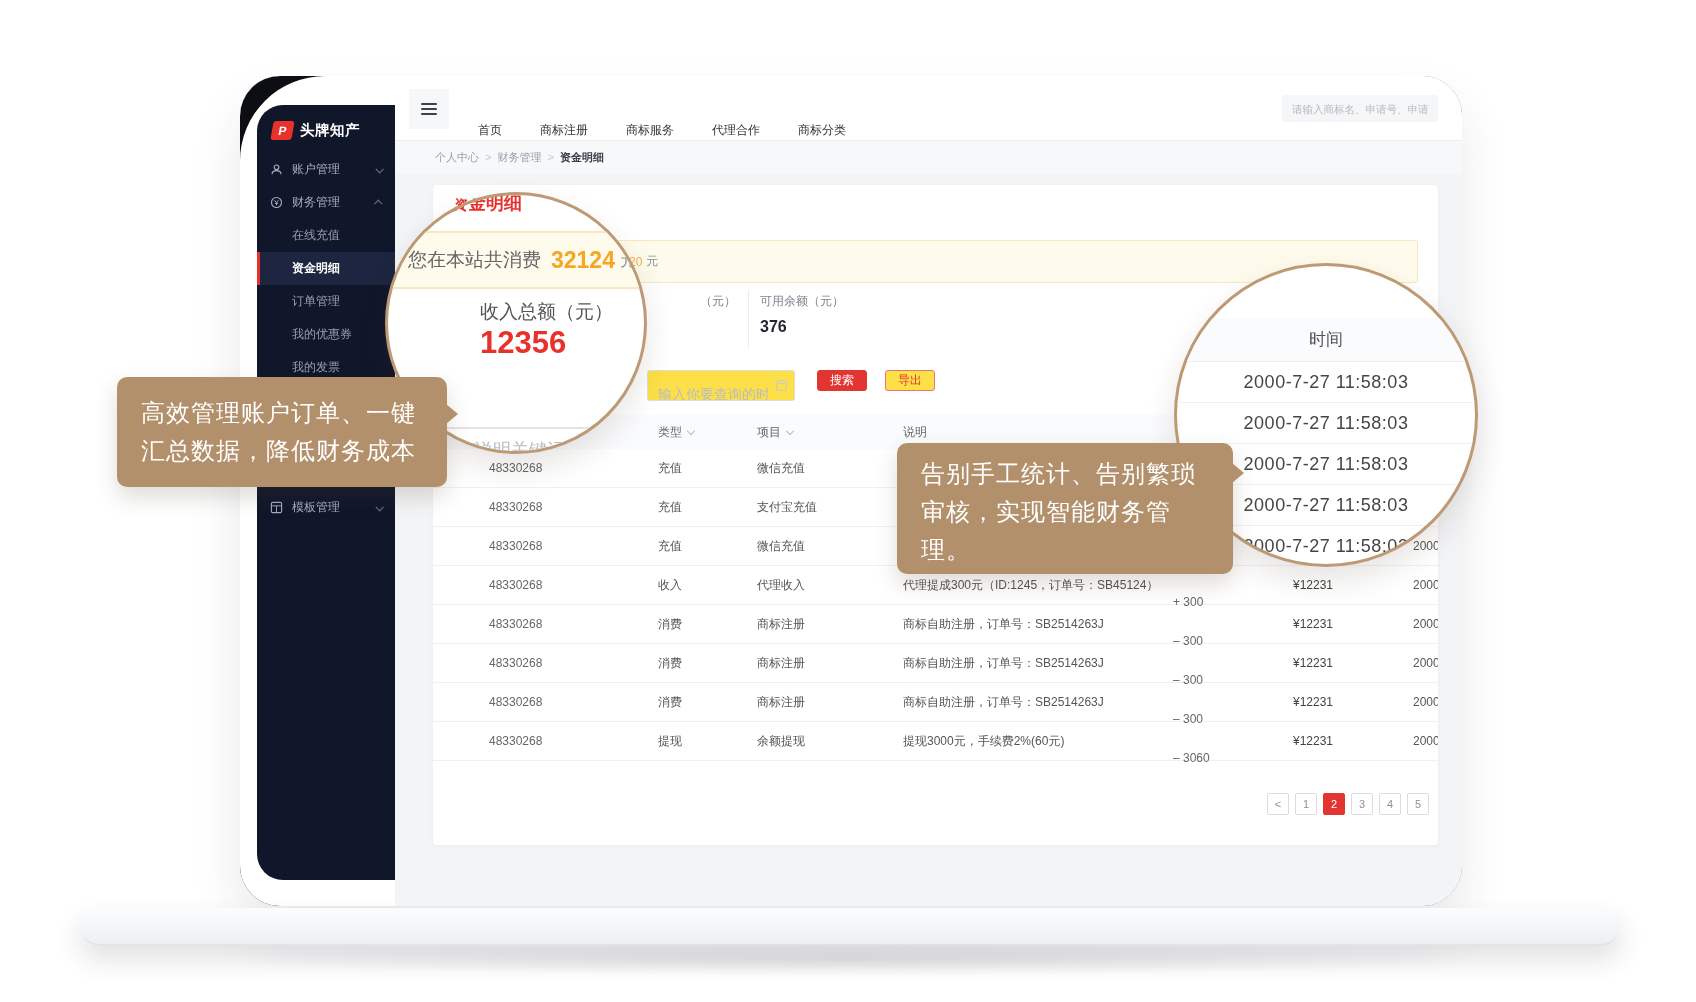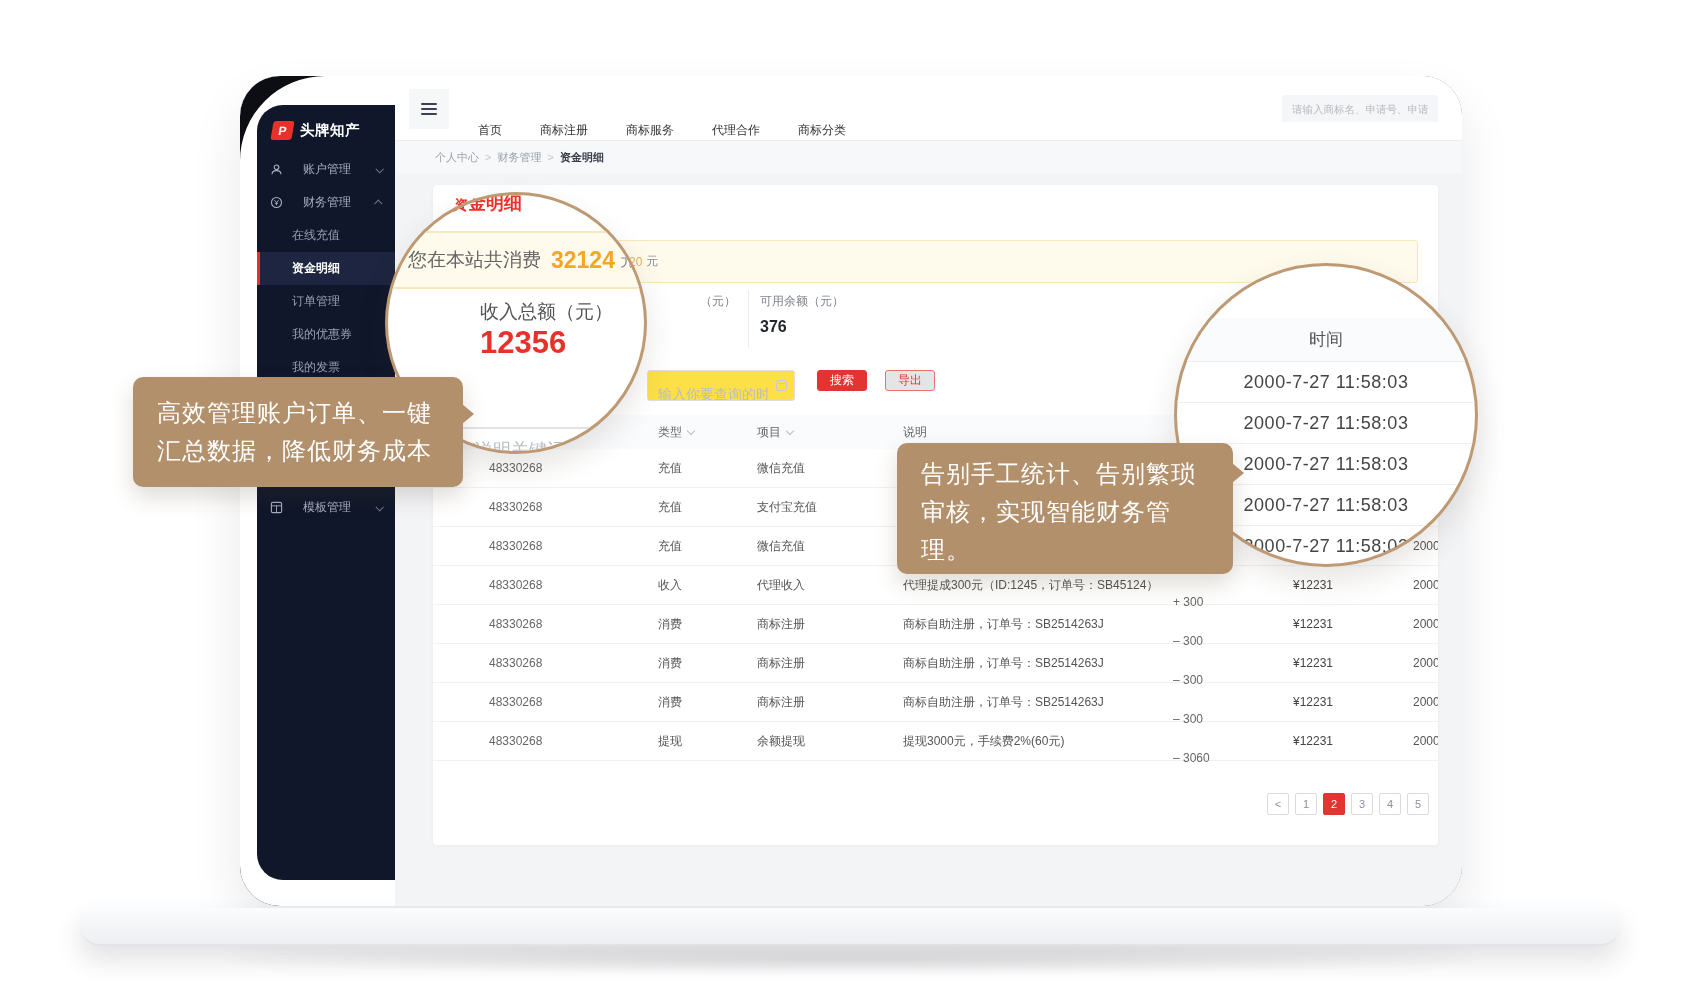--- a/index.html
+++ b/index.html
@@ -61,21 +61,21 @@
   
   .date-box{position:absolute;left:214px;top:185px;width:148px;height:31px;}
   .date-box input{width:100%;height:100%;border:1px solid #dcdee3;border-radius:3px;font-size:14px;
     padding:16px 26px 0 10px;outline:none;color:#666;font-family:inherit;background:#fde047;}
   .date-box input::placeholder{color:#b8bcc4;}
   .cal{position:absolute;right:8px;top:10px;width:11px;height:11px;border:1px solid #c6cad2;border-radius:2px;}
   .cal::before{content:"";position:absolute;left:1px;right:1px;top:2px;height:1px;background:#c6cad2;}
   .btn{position:absolute;top:185px;width:50px;height:21px;border-radius:3px;font-size:12px;
     display:flex;align-items:center;justify-content:center;cursor:pointer;}
   .btn-search{left:384px;background:#e23430;color:#fff;border:1px solid #e23430;}
-  .btn-export{left:452px;background:#e5e5e5;color:#e23430;border:1px solid #e87471;}
+  .btn-export{left:452px;background:#fde047;color:#e23430;border:1px solid #e87471;}
 
   
   .table{position:absolute;left:0;top:230px;width:1005px;}
   .trow{display:grid;grid-template-columns:169px 99px 146px 270px 120px 120px 25px;padding-left:56px;align-items:center;}
   .thead{height:34px;background:#fafbfd;color:#666;font-size:12px;}
   .tbody .trow{height:39px;border-bottom:1px solid #f1f1f4;font-size:12px;color:#555;}
   .td{white-space:nowrap;overflow:hidden;}
   .td.order{color:#666;}
   .td.amount{color:#666;margin-top:34px;}
   .td.balance{color:#444;}
@@ -91,21 +91,21 @@
 
   
   .sidebar{position:absolute;left:17px;top:29px;bottom:26px;width:138px;background:#10172b;
     border-radius:26px 0 0 26px;z-index:10;color:#a6adbf;}
   .logo{display:flex;align-items:center;gap:7px;padding:14px 0 0 15px;height:36px;}
   .logo .mark{width:21px;height:19px;background:#e8312a;border-radius:3px;transform:skewX(-10deg);
     color:#fff;font-weight:bold;font-size:12px;display:flex;align-items:center;justify-content:center;}
   .logo .name{color:#fff;font-weight:bold;font-size:14.5px;letter-spacing:.5px;}
   .side-list{margin-top:12px;}
   .g-item{height:33px;display:flex;align-items:center;padding:0 13px;font-size:12px;cursor:pointer;}
-  .g-item .glabel{margin-left:20px;}
+  .g-item .glabel{margin-left:9px;}
   .chev{width:6px;height:6px;border-right:1.4px solid #6d7589;border-bottom:1.4px solid #6d7589;margin-left:auto;}
   .chev.down{transform:rotate(45deg) translateY(-1px);}
   .chev.up{transform:rotate(-135deg) translateY(-1px);}
   .s-item{height:33px;line-height:33px;padding-left:35px;font-size:12px;color:#99a0b2;cursor:pointer;position:relative;}
   .s-item.active{background:#1d2540;color:#fff;font-weight:bold;}
   .s-item.active::before{content:"";position:absolute;left:0;top:0;bottom:0;width:3px;background:#e8312a;}
   .g-item.tpl{position:absolute;top:386px;left:0;right:0;}
   .sicon{width:13px;height:13px;flex:0 0 13px;}
 
   
@@ -129,21 +129,21 @@
   .lr-rows{position:absolute;left:0;top:96px;width:100%;}
   .lr-row{height:41px;border-bottom:1px solid #f0f0f3;display:flex;align-items:center;justify-content:center;
     font-size:18px;color:#454545;letter-spacing:.5px;}
 
   
   .callout{position:absolute;background:#b2906c;color:#fff;border-radius:10px;z-index:60;
     padding:17px 24px;font-size:24px;line-height:38px;white-space:pre-line;letter-spacing:1px;
     box-shadow:0 10px 22px rgba(80,60,35,.18);}
   .callout::after{content:"";position:absolute;right:-11px;border-top:10px solid transparent;
     border-bottom:10px solid transparent;border-left:12px solid #b2906c;}
-  .callout-left{left:133px;top:377px;width:330px;height:110px;}
+  .callout-left{left:117px;top:377px;width:330px;height:110px;}
   .callout-left::after{top:27px;}
   .callout-right{left:897px;top:443px;width:336px;height:131px;padding-top:12px;}
   .callout-right::after{top:20px;}
 </style>
 </head>
 <body>
 
 <div class="screen">
   <div class="ui">
 

